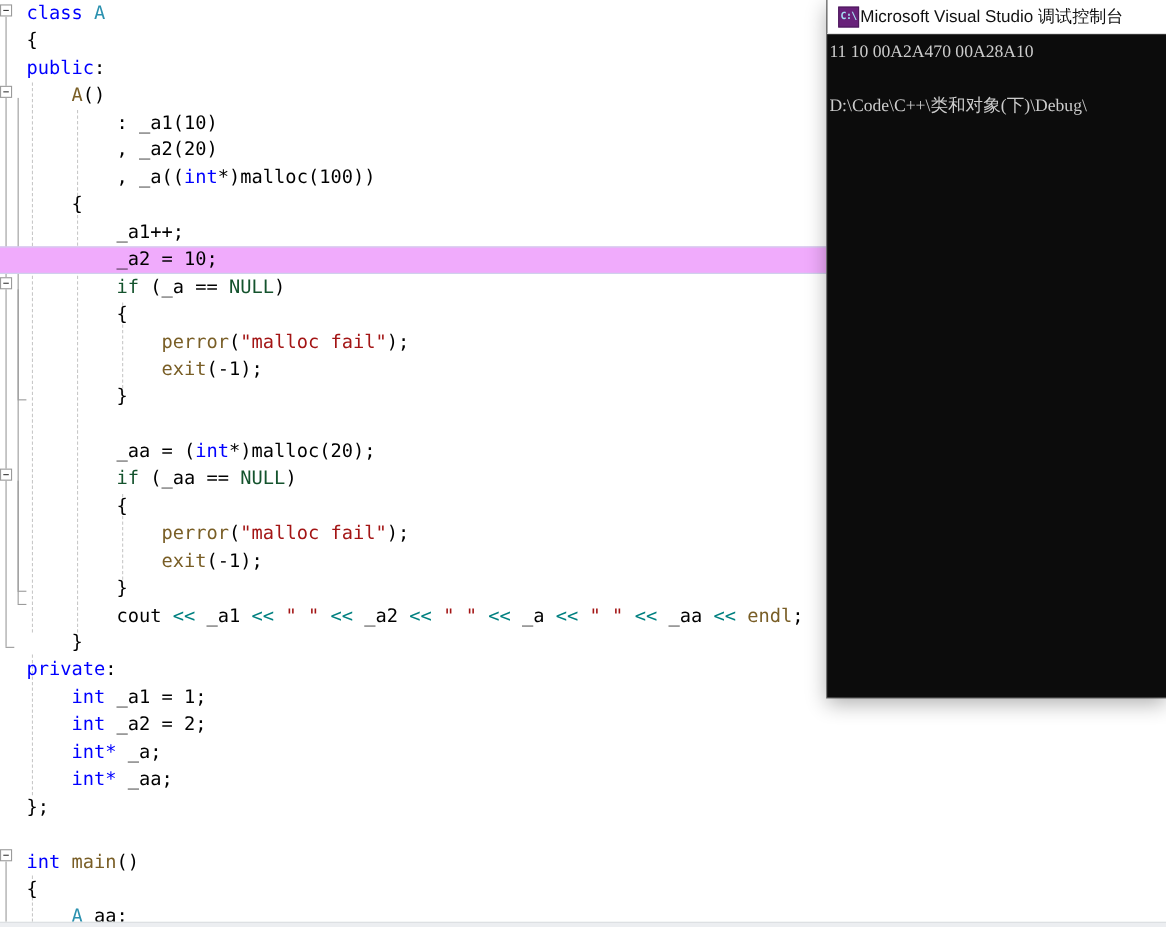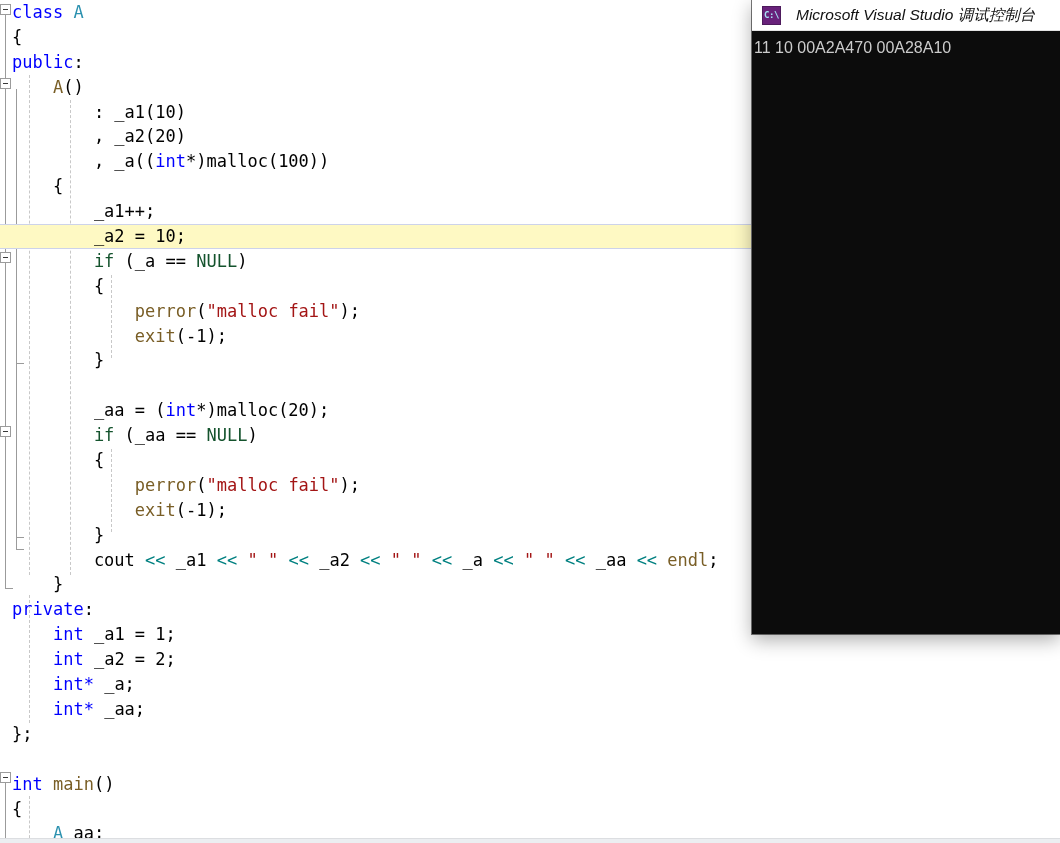--- a/index.html
+++ b/index.html
@@ -16,24 +16,24 @@
     background:#ffffff;overflow:hidden;
   }
   #code{
     position:absolute;left:0;top:0;width:1060px;
     font-family:"DejaVu Sans Mono","Liberation Mono",monospace;
     font-size:17px;line-height:24.9px;
     white-space:pre;
   }
   .ln{
     position:relative;height:24.9px;line-height:24.9px;
-    padding-left:12px;color:#000000;
+    padding-left:24px;color:#000000;
   }
   .ln.cur{
-    background:#fef9c3;
+    background:#f0abfc;
     border-top:1px solid #cdd3ea;
     border-bottom:1px solid #cdd3ea;
     height:22.9px;line-height:22.9px;
   }
 
   
   .kw{color:#0000ff;}      
   .ctl{color:#14532d;}     
   .typ{color:#2b91af;}     
   .fn{color:#795e26;}      
@@ -73,29 +73,28 @@
   #console-icon{
     width:19px;height:19px;background:#68217a;
     border:1px solid #4d1a5c;box-sizing:border-box;
     display:flex;align-items:center;justify-content:center;
     color:#a6e1f5;font-size:9px;font-weight:bold;
     font-family:"DejaVu Sans Mono","Liberation Mono",monospace;
     letter-spacing:-0.5px;
     flex:none;
   }
   #console-title{
-    margin-left:15px;font-size:15.5px;color:#111111;
+    margin-left:1px;font-size:15.5px;color:#111111;
     font-family:"Liberation Sans","DejaVu Sans",sans-serif;
     white-space:nowrap;
-    font-style:italic;
   }
   #console-body{
     padding:5px 0 0 2px;
     color:#cccccc;
-    font-family:Liberation Sans, sans-serif;
+    font-family:Liberation Serif, serif;
     font-size:16px;line-height:24.5px;
     white-space:pre;
   }
   .cl{height:24.5px;}
 
   
   #bottom-strip{
     position:absolute;left:0;top:838px;width:1060px;height:5px;
     background:#eceef1;border-top:1px solid #dcdee1;
   }
@@ -135,16 +134,16 @@
   </div>
 
   <div id="code"><div class="ln"><span class="kw">class</span><span class="pl"> </span><span class="typ">A</span></div><div class="ln"><span class="pl">{</span></div><div class="ln"><span class="kw">public</span><span class="pl">:</span></div><div class="ln"><span class="pl">    </span><span class="fn">A</span><span class="pl">()</span></div><div class="ln"><span class="pl">        : _a1(</span><span class="pl">10</span><span class="pl">)</span></div><div class="ln"><span class="pl">        , _a2(20)</span></div><div class="ln"><span class="pl">        , _a((</span><span class="kw">int</span><span class="pl">*)malloc(100))</span></div><div class="ln"><span class="pl">    {</span></div><div class="ln"><span class="pl">        _a1++;</span></div><div class="ln cur"><span class="pl">        _a2 = 10;</span></div><div class="ln"><span class="ctl">        if</span><span class="pl"> (_a == </span><span class="ctl">NULL</span><span class="pl">)</span></div><div class="ln"><span class="pl">        {</span></div><div class="ln"><span class="pl">            </span><span class="fn">perror</span><span class="pl">(</span><span class="str">"malloc fail"</span><span class="pl">);</span></div><div class="ln"><span class="pl">            </span><span class="fn">exit</span><span class="pl">(-1);</span></div><div class="ln"><span class="pl">        }</span></div><div class="ln">&nbsp;</div><div class="ln"><span class="pl">        _aa = (</span><span class="kw">int</span><span class="pl">*)malloc(20);</span></div><div class="ln"><span class="ctl">        if</span><span class="pl"> (_aa == </span><span class="ctl">NULL</span><span class="pl">)</span></div><div class="ln"><span class="pl">        {</span></div><div class="ln"><span class="pl">            </span><span class="fn">perror</span><span class="pl">(</span><span class="str">"malloc fail"</span><span class="pl">);</span></div><div class="ln"><span class="pl">            </span><span class="fn">exit</span><span class="pl">(-1);</span></div><div class="ln"><span class="pl">        }</span></div><div class="ln"><span class="pl">        cout </span><span class="op">&lt;&lt;</span><span class="pl"> _a1 </span><span class="op">&lt;&lt;</span><span class="pl"> </span><span class="str">" "</span><span class="pl"> </span><span class="op">&lt;&lt;</span><span class="pl"> _a2 </span><span class="op">&lt;&lt;</span><span class="pl"> </span><span class="str">" "</span><span class="pl"> </span><span class="op">&lt;&lt;</span><span class="pl"> _a </span><span class="op">&lt;&lt;</span><span class="pl"> </span><span class="str">" "</span><span class="pl"> </span><span class="op">&lt;&lt;</span><span class="pl"> _aa </span><span class="op">&lt;&lt;</span><span class="pl"> </span><span class="fn">endl</span><span class="pl">;</span></div><div class="ln"><span class="pl">    }</span></div><div class="ln"><span class="kw">private</span><span class="pl">:</span></div><div class="ln"><span class="pl">    </span><span class="kw">int</span><span class="pl"> _a1 = 1;</span></div><div class="ln"><span class="pl">    </span><span class="kw">int</span><span class="pl"> _a2 = 2;</span></div><div class="ln"><span class="pl">    </span><span class="kw">int*</span><span class="pl"> _a;</span></div><div class="ln"><span class="pl">    </span><span class="kw">int*</span><span class="pl"> _aa;</span></div><div class="ln"><span class="pl">};</span></div><div class="ln">&nbsp;</div><div class="ln"><span class="kw">int</span><span class="pl"> </span><span class="fn">main</span><span class="pl">()</span></div><div class="ln"><span class="pl">{</span></div><div class="ln"><span class="pl">    </span><span class="typ">A</span><span class="pl"> aa;</span></div></div>
 </div>
 
 <div id="console">
   <div id="console-titlebar">
     <div id="console-icon">C:\</div>
     <div id="console-title">Microsoft Visual Studio 调试控制台</div>
   </div>
-  <div id="console-body"><div class="cl">11 10 00A2A470 00A28A10</div><div class="cl">&nbsp;</div></div>
+  <div id="console-body"><div class="cl">11 10 00A2A470 00A28A10</div><div class="cl">&nbsp;</div><div class="cl">D:\Code\C++\类和对象(下)\Debug\</div></div>
 </div>
 
 <div id="bottom-strip"></div>
 
 </body></html>

